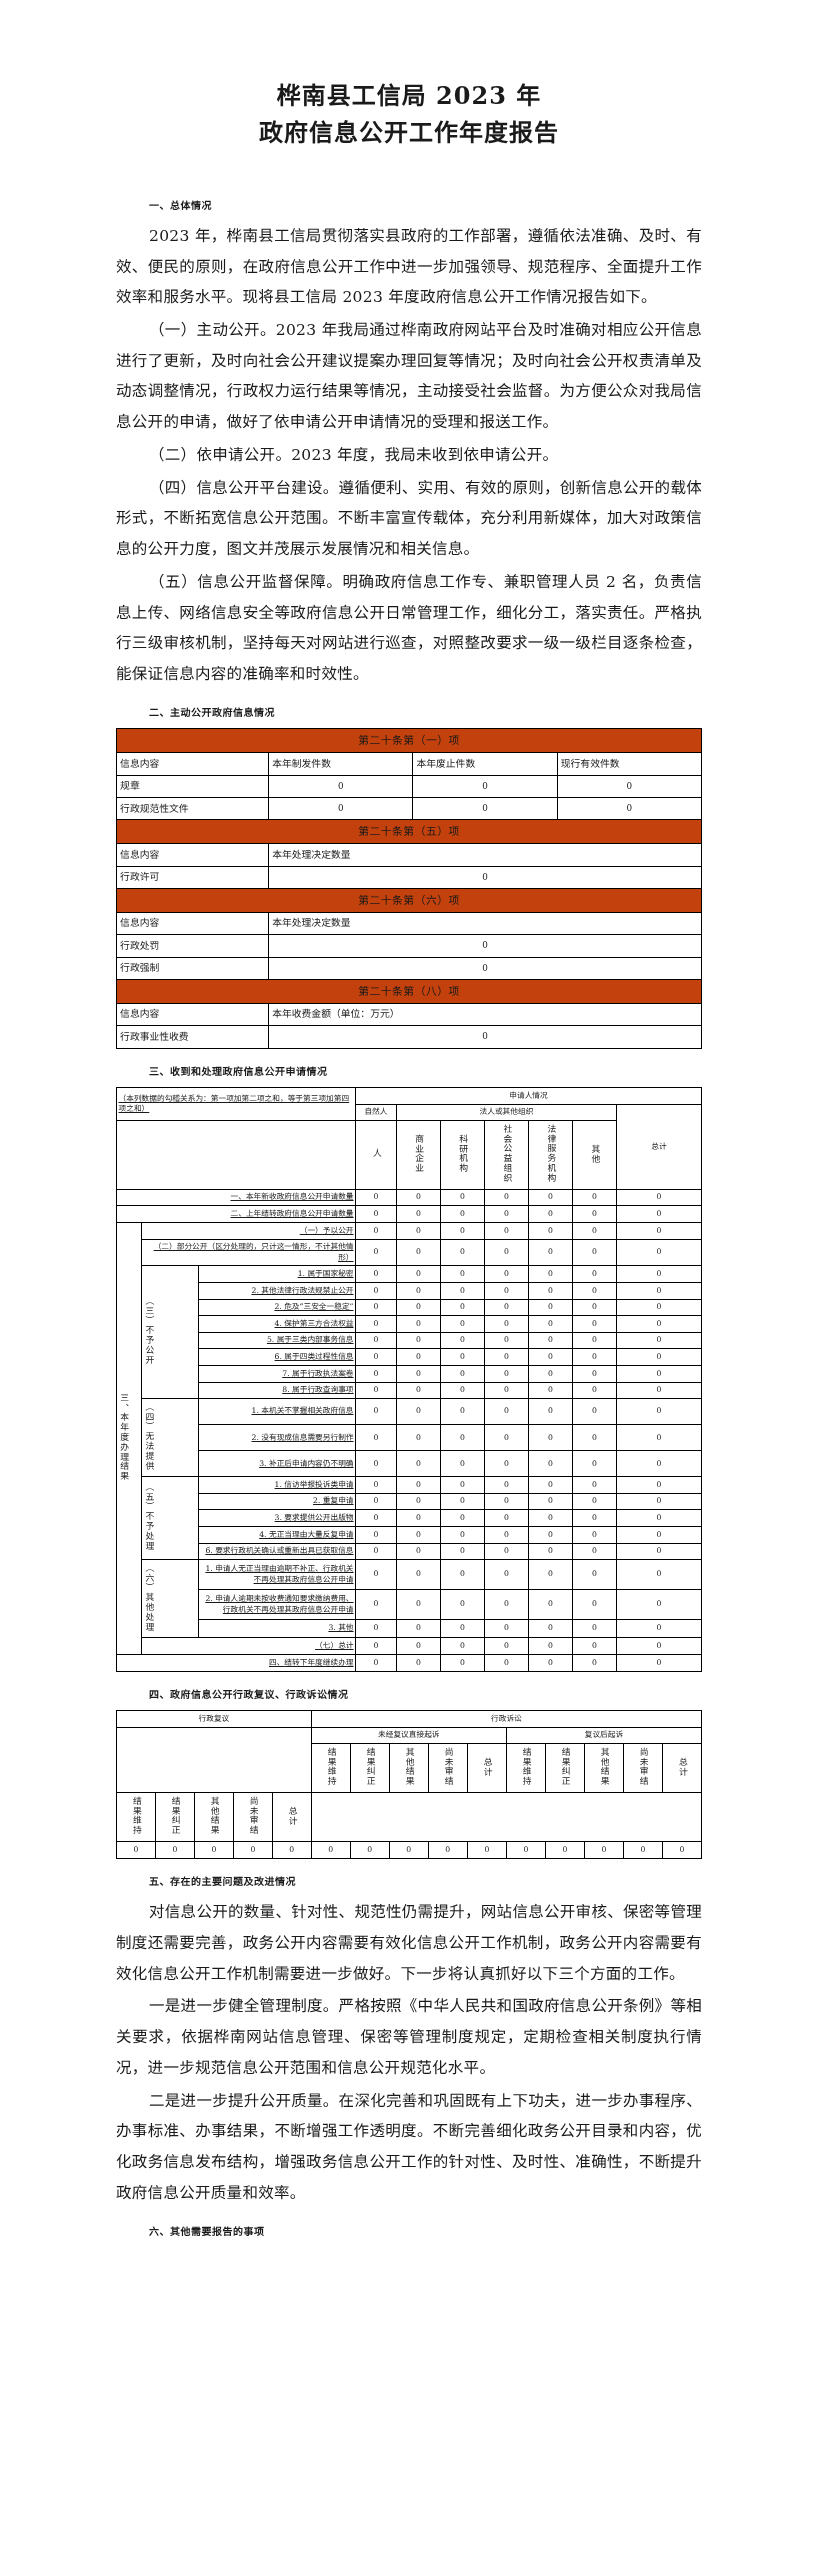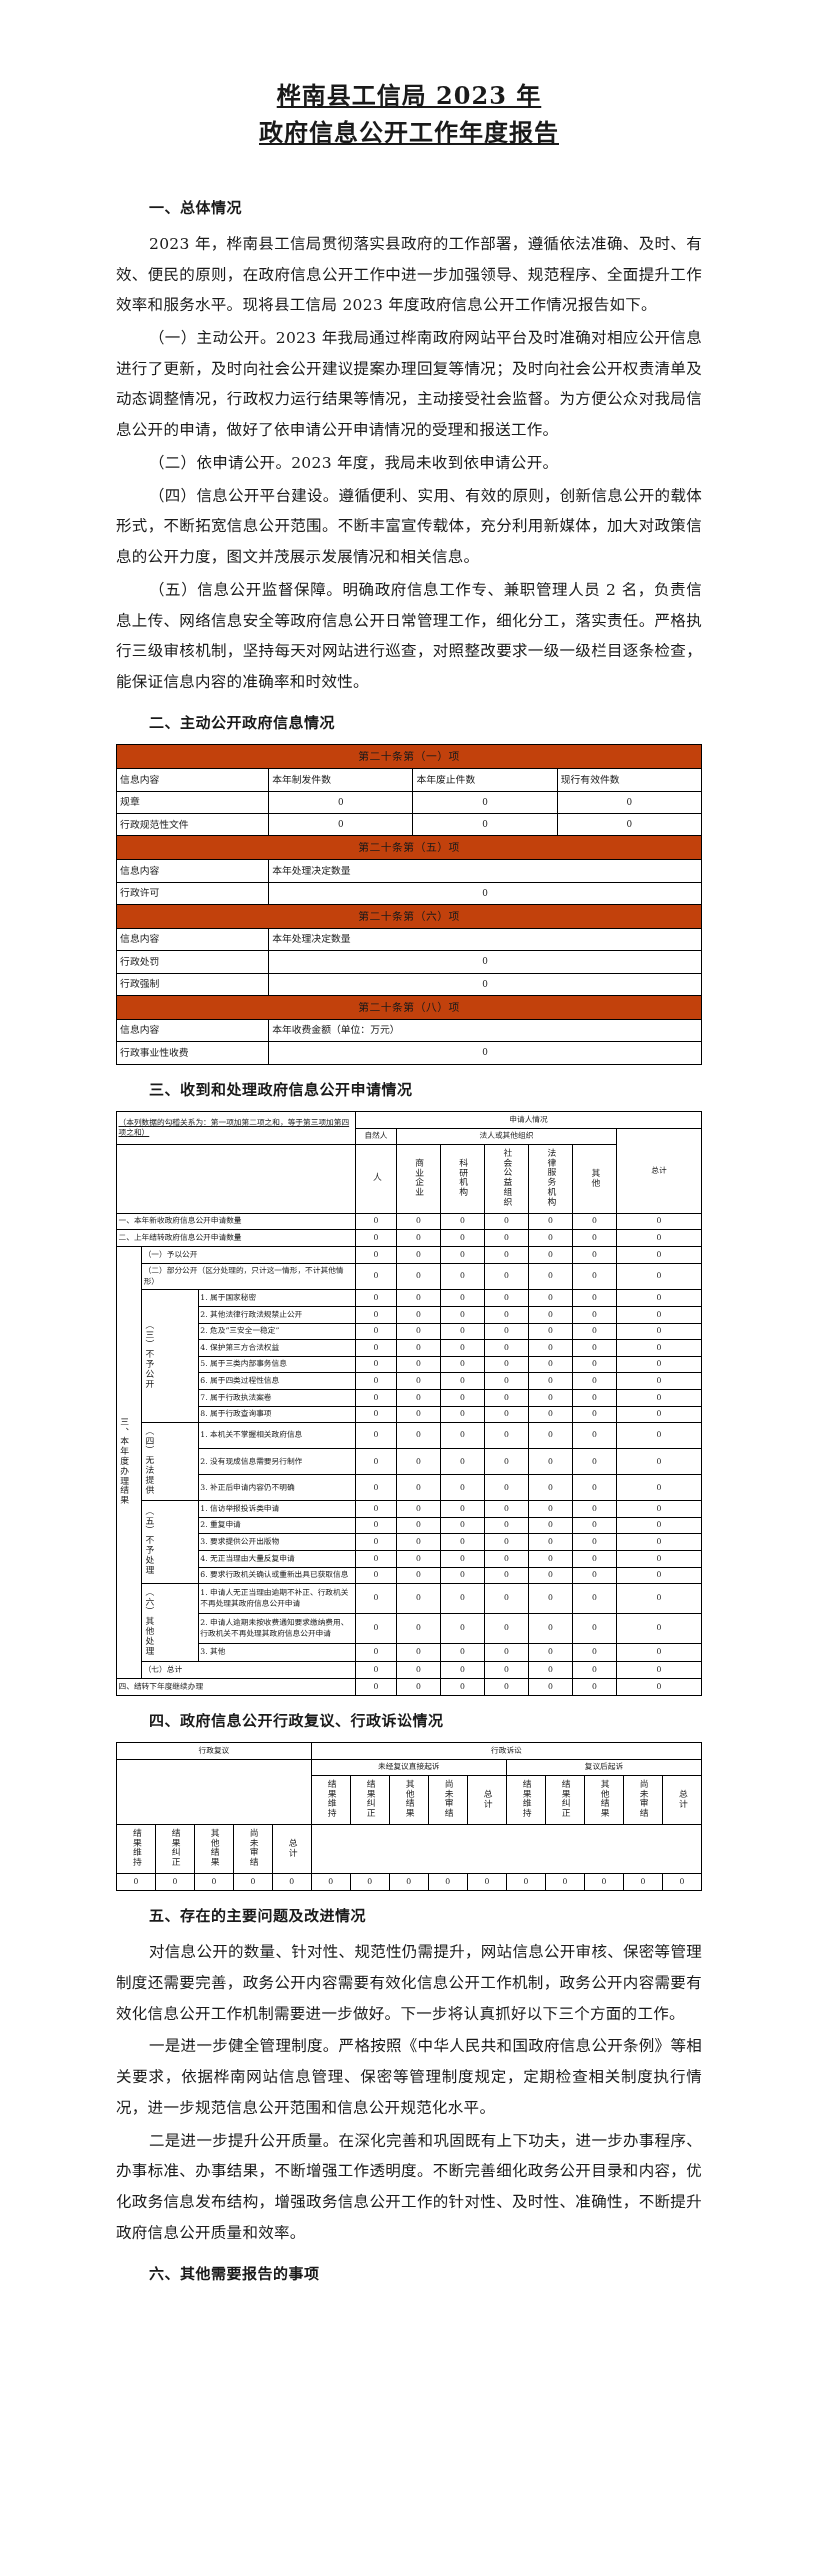--- a/index.html
+++ b/index.html
@@ -19,30 +19,29 @@
   }
   
   .doc-title{
     text-align:center;
     font-family:"DejaVu Serif","Liberation Serif",serif;
     font-weight:bold;
     font-size:24px;
     line-height:1.55;
     letter-spacing:1px;
     margin:0 0 9.3px 0;
-    text-decoration:underline;
   }
   .doc-title .line{display:block;}
   .title-gap{height:21.6px;}
 
   
   h2.section-heading{
-    font-family:Liberation Mono, monospace;
+    font-family:Liberation Serif, serif;
     font-weight:bold;
-    font-size:15px;
+    font-size:10px;
     line-height:1.6;
     margin:15.5px 0 7.2px 0;
     text-indent:33px;
     letter-spacing:0.5px;
   }
   
   p.body-text{
     font-size:15.5px;
     line-height:1.98;
     margin:0 0 2.1px 0;
@@ -86,21 +85,21 @@
     writing-mode:vertical-rl;
     text-orientation:upright;
     white-space:nowrap;
     letter-spacing:1px;
     margin:0 auto;
     display:inline-block;
     font-size:8.8px;
     line-height:1.1;
   }
   .t-small td{font-size:7.7px;padding:2.6px 1.5px;line-height:1.35;}
-  .rowlabel{font-size:8.2px;text-align:left;padding-left:4.1px;line-height:1.4;}
+  .rowlabel{font-size:8.2px;text-align:right;padding-left:4.1px;line-height:1.4;text-decoration:underline;}
   .numcell{font-size:8.8px;}
   .tight{padding:1.5px 1px;}
 </style>
 </head>
 <body>
 
 <div class="page">
 
   <div class="doc-title">
     <span class="line">桦南县工信局 2023 年</span>

